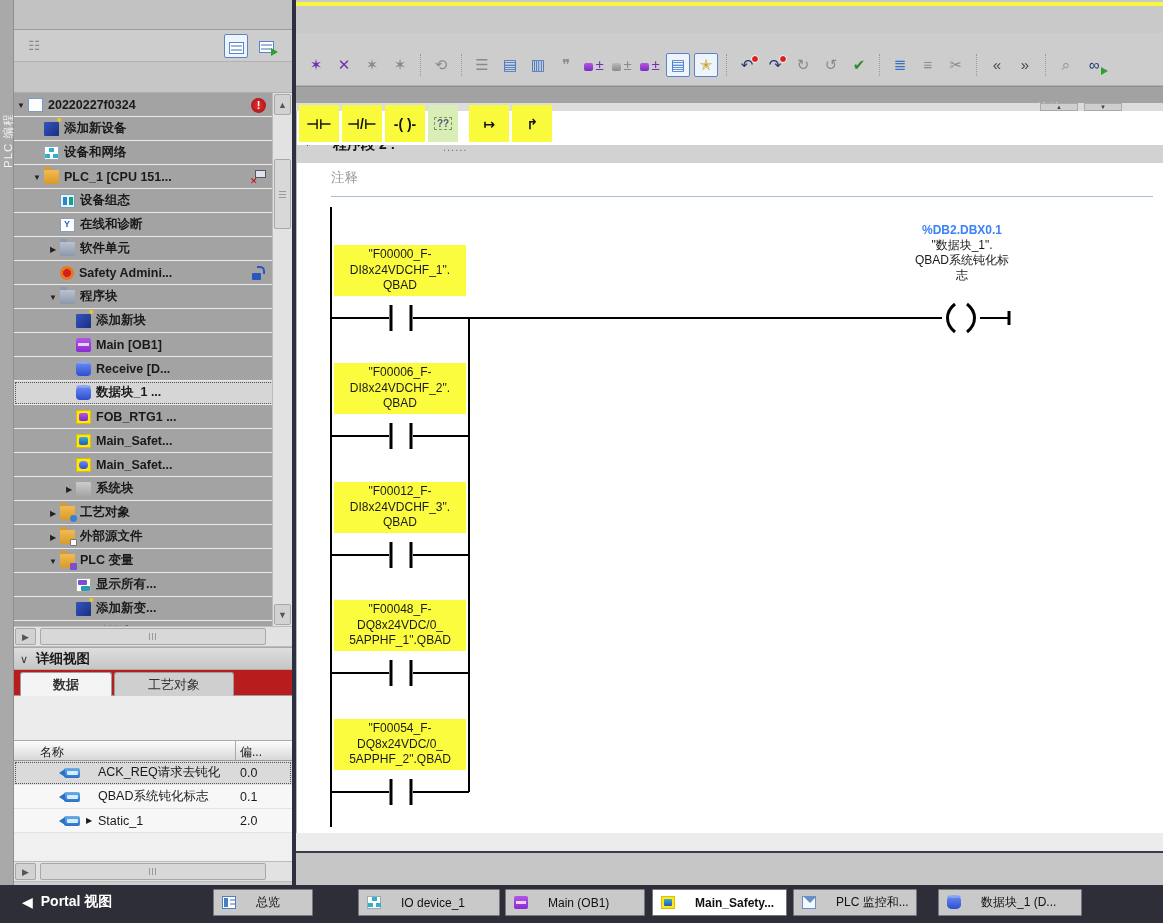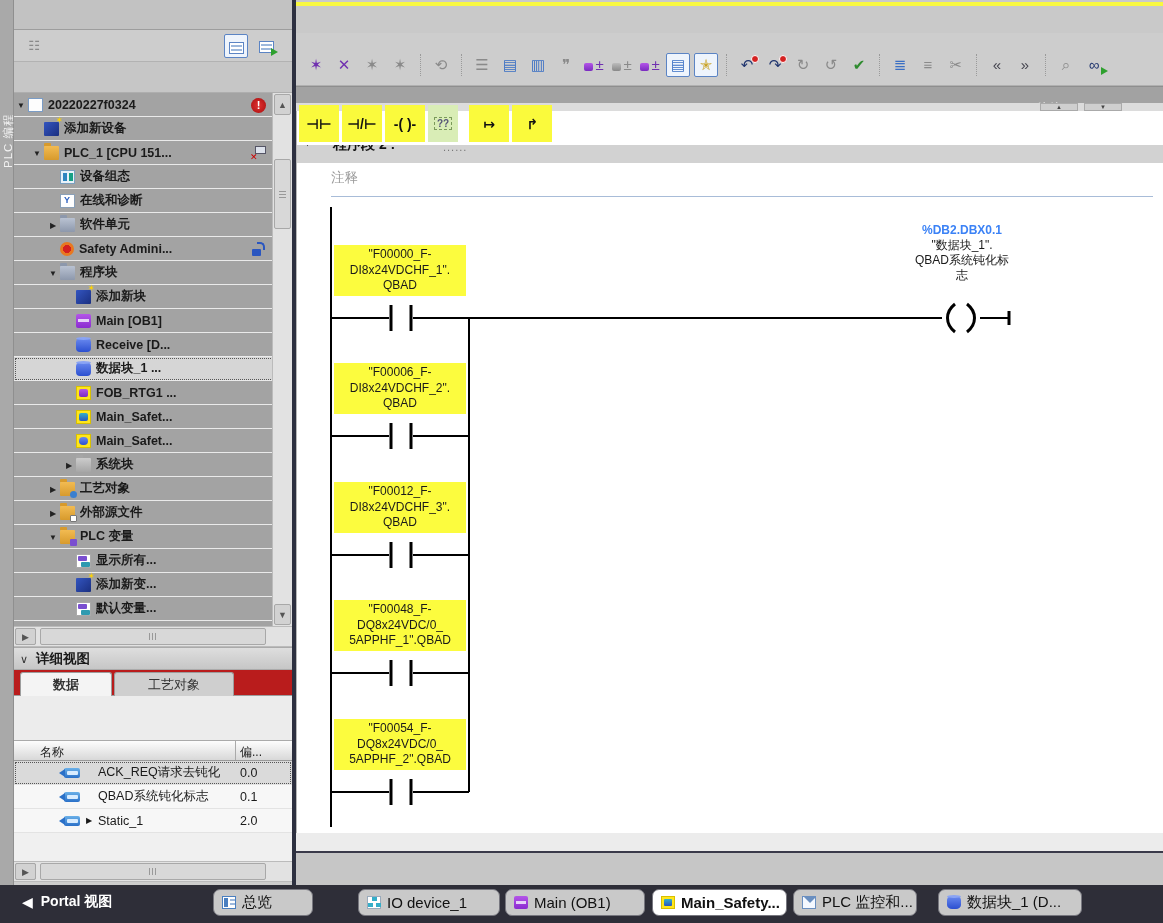--- a/index.html
+++ b/index.html
@@ -153,21 +153,21 @@
   .coillbl span{display:block;}
   .clbl span{display:block;}
   
   .abs-strip1{position:absolute;left:0;top:833px;width:100%;height:18px;background:#ececec;}
   .abs-dark{position:absolute;left:0;top:851px;width:100%;height:2px;background:#3a3a4a;}
   .abs-gray{position:absolute;left:0;top:853px;width:100%;height:32px;background:#c6c6c6;}
 
   
   #taskbar{position:absolute;left:0;top:885px;width:1163px;height:38px;background:#2e2e38;}
   .portal{position:absolute;left:22px;top:8px;color:#fff;font-weight:bold;font-size:14px;display:flex;gap:8px;align-items:center;}
-  .tb-btn{position:absolute;top:4px;height:27px;background:#c9c9c9;border:1px solid #77777f;border-radius:7px;display:flex;align-items:center;padding:0 8px;gap:6px;font-size:15px;color:#111;white-space:nowrap;overflow:hidden;}
+  .tb-btn{position:absolute;top:4px;height:27px;background:#c9c9c9;border:1px solid #77777f;border-radius:1px;display:flex;align-items:center;padding:0 8px;gap:20px;font-size:12px;color:#111;white-space:nowrap;overflow:hidden;}
   .tb-btn.active{background:#fff;font-weight:bold;}
   .ti{width:14px;height:13px;position:relative;flex:none;}
   .ti-overview{background:#fff;border:1px solid #4a7fc0;}
   .ti-overview::before{content:"";position:absolute;left:1px;top:1px;width:4px;height:9px;background:#4a7fc0;}
   .ti-overview::after{content:"";position:absolute;left:7px;top:2px;width:5px;height:2px;background:#9db8dc;box-shadow:0 4px 0 #9db8dc;}
   .ti-net{background:#fff;border:1px solid #9ab;}
   .ti-net::before{content:"";position:absolute;left:4px;top:0;width:5px;height:4px;background:#35aec8;box-shadow:-4px 6px 0 #35aec8,4px 6px 0 #35aec8;}
   .ti-ob{background:linear-gradient(#b455e8,#8a2bd0);border-radius:2px;}
   .ti-ob::before{content:"";position:absolute;left:2px;right:2px;top:5px;height:3px;background:#e6d2f8;}
   .ti-fbs{background:#ffe61c;border:1px solid #d8c000;}
@@ -201,20 +201,25 @@
       <div class="trow" style="padding-left:0px">
           <span class="texp open"></span>
           <span class="tico i-project"></span>
           <span class="tlbl">20220227f0324</span>
           <span class="tstat s-error"></span>
         </div>
       <div class="trow" style="padding-left:16px">
           <span class="texp"></span>
           <span class="tico i-add"></span>
           <span class="tlbl">添加新设备</span>
+        </div>
+      <div class="trow" style="padding-left:16px">
+          <span class="texp"></span>
+          <span class="tico i-devnet"></span>
+          <span class="tlbl">设备和网络</span>
         </div>
       <div class="trow" style="padding-left:16px">
           <span class="texp open"></span>
           <span class="tico i-folder"></span>
           <span class="tlbl">PLC_1 [CPU 151...</span>
           <span class="tstat s-offline"></span>
         </div>
       <div class="trow" style="padding-left:32px">
           <span class="texp"></span>
           <span class="tico i-config"></span>

